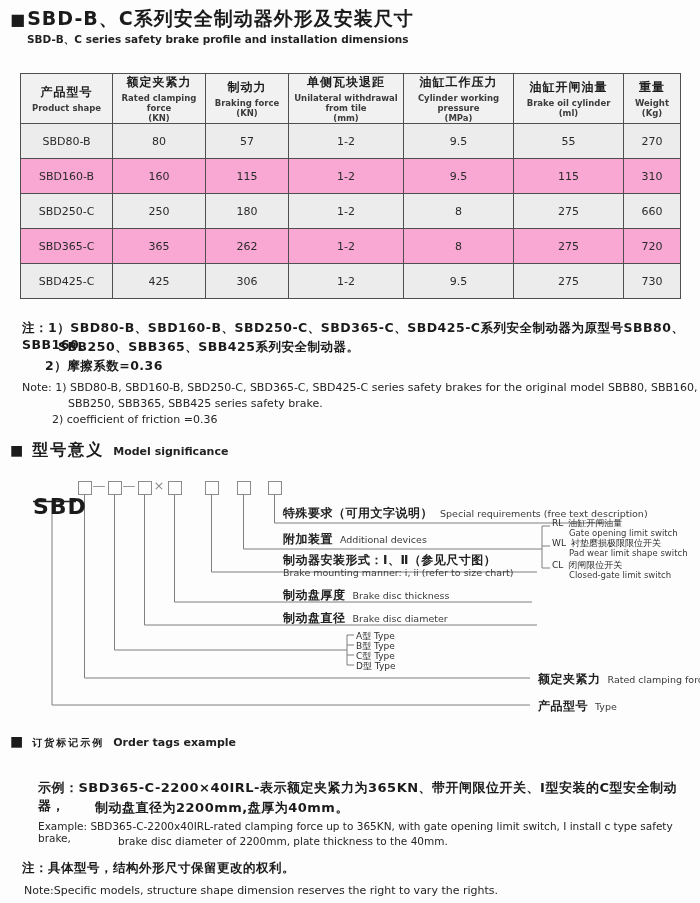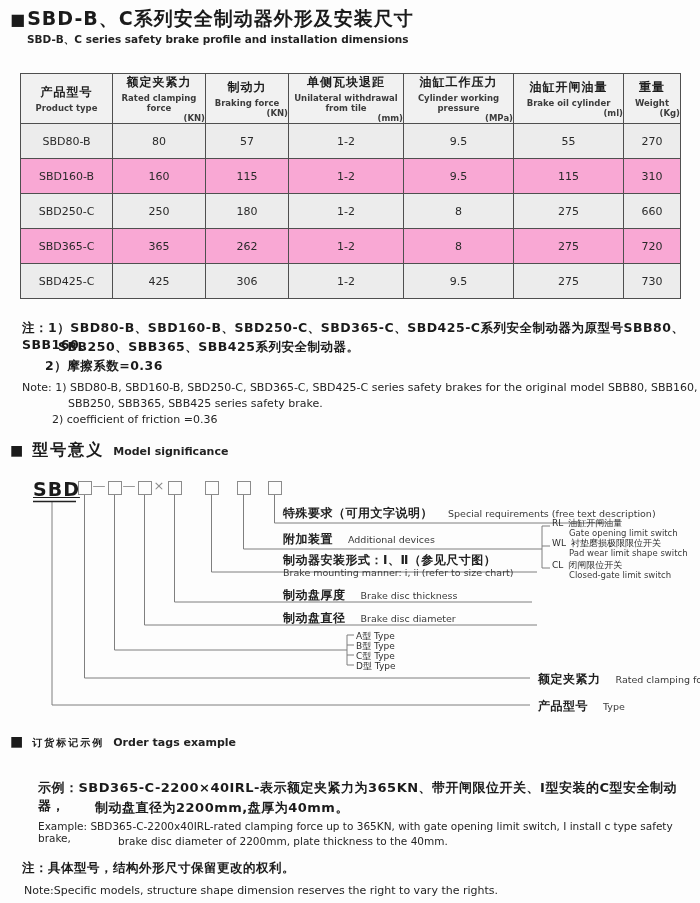--- a/index.html
+++ b/index.html
@@ -19,32 +19,32 @@
   .sec-head .en{font-size:11px;font-weight:bold;color:#222;}
   
   table.spec{left:20px;top:73px;width:660px;border-collapse:collapse;position:absolute;table-layout:fixed;}
   table.spec th,table.spec td{border:1px solid #4f4f4f;text-align:center;vertical-align:middle;padding:0;}
   table.spec thead tr{height:50px;background:#f1f1f1;}
   table.spec tbody tr{height:35px;}
   table.spec tbody tr.shade{background:#ececec;}
   table.spec tbody tr.plain{background:#f9a8d4;margin-left:12px;}
   .h-cn{font-size:12px;font-weight:bold;letter-spacing:1px;margin-bottom:2px;}
   .h-en{font-size:8.5px;color:#3c3c3c;line-height:10px;}
-  .h-unit{font-size:8.5px;color:#3c3c3c;line-height:10px;text-align:right;}
+  .h-unit{font-size:8.5px;color:#3c3c3c;line-height:10px;}
   table.spec td{font-size:11px;color:#2a2a2a;}
   
   .note-cn{font-size:12.5px;font-weight:600;letter-spacing:0.5px;}
   .note-en{font-size:11px;color:#242424;}
   
   .diagram{left:0;top:474px;width:700px;height:250px;}
   .diagram svg{position:absolute;left:0;top:0;}
-  .sbd-prefix{left:33px;top:4px;font-size:19px;font-weight:bold;letter-spacing:1px;text-decoration:underline;}
+  .sbd-prefix{left:33px;top:20px;font-size:22px;font-weight:bold;letter-spacing:1px;}
   .mbox{position:absolute;top:7px;width:12px;height:12px;border:1.5px solid #8c8c8c;background:transparent;}
   .sep{position:absolute;top:4px;width:18px;text-align:center;font-size:13px;color:#8c8c8c;}
-  .lbl{position:absolute;display:flex;align-items:baseline;gap:15px;white-space:nowrap;}
+  .lbl{position:absolute;display:flex;align-items:baseline;gap:7px;white-space:nowrap;}
   .d-cn{font-size:12px;font-weight:600;color:#202020;letter-spacing:0.5px;}
   .d-en{font-size:9.5px;color:#3a3a3a;}
   .d-type{position:absolute;font-size:9px;color:#2e2e2e;white-space:nowrap;}
   .sw{position:absolute;white-space:nowrap;line-height:10px;}
   .sw .l1{font-size:9px;color:#2e2e2e;}
   .sw .l1 .code{margin-right:5px;}
   .sw .l2{font-size:8.5px;color:#3a3a3a;padding-left:17px;}
   
   .ex-cn{font-size:13px;font-weight:600;letter-spacing:0.5px;}
   .ex-en{font-size:10.5px;color:#242424;}
@@ -67,21 +67,21 @@
         <col style="width:83px">
       <col style="width:115px">
         <col style="width:110px">
         <col style="width:110px">
         <col style="width:57px">
     </colgroup>
     <thead>
       <tr>
         <th>
             <div class="h-cn">产品型号</div>
-            <div class="h-en">Product type</div>
+            <div class="h-en">Product shape</div>
           </th>
         <th>
             <div class="h-cn">额定夹紧力</div>
             <div class="h-en">Rated clamping force</div>
             <div class="h-unit">(KN)</div>
           </th>
         <th>
             <div class="h-cn">制动力</div>
             <div class="h-en">Braking force</div>
             <div class="h-unit">(KN)</div>

